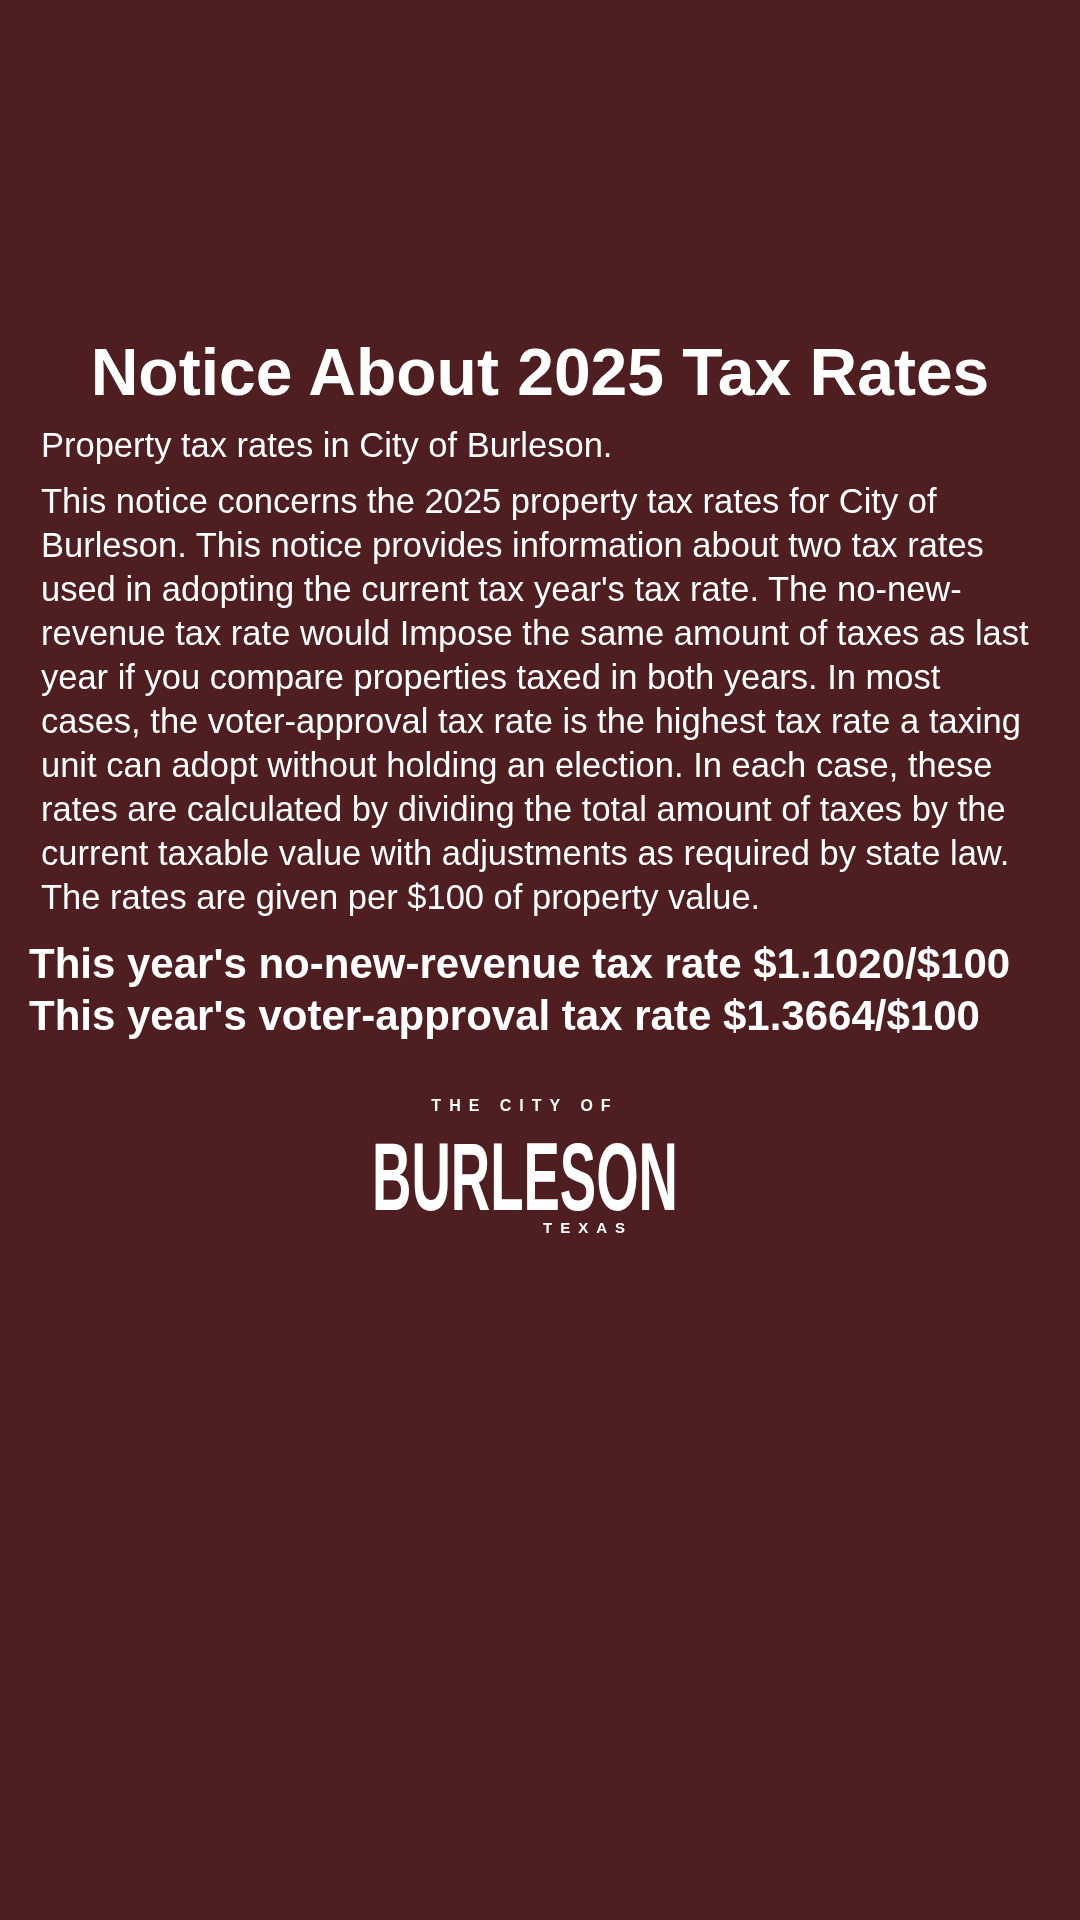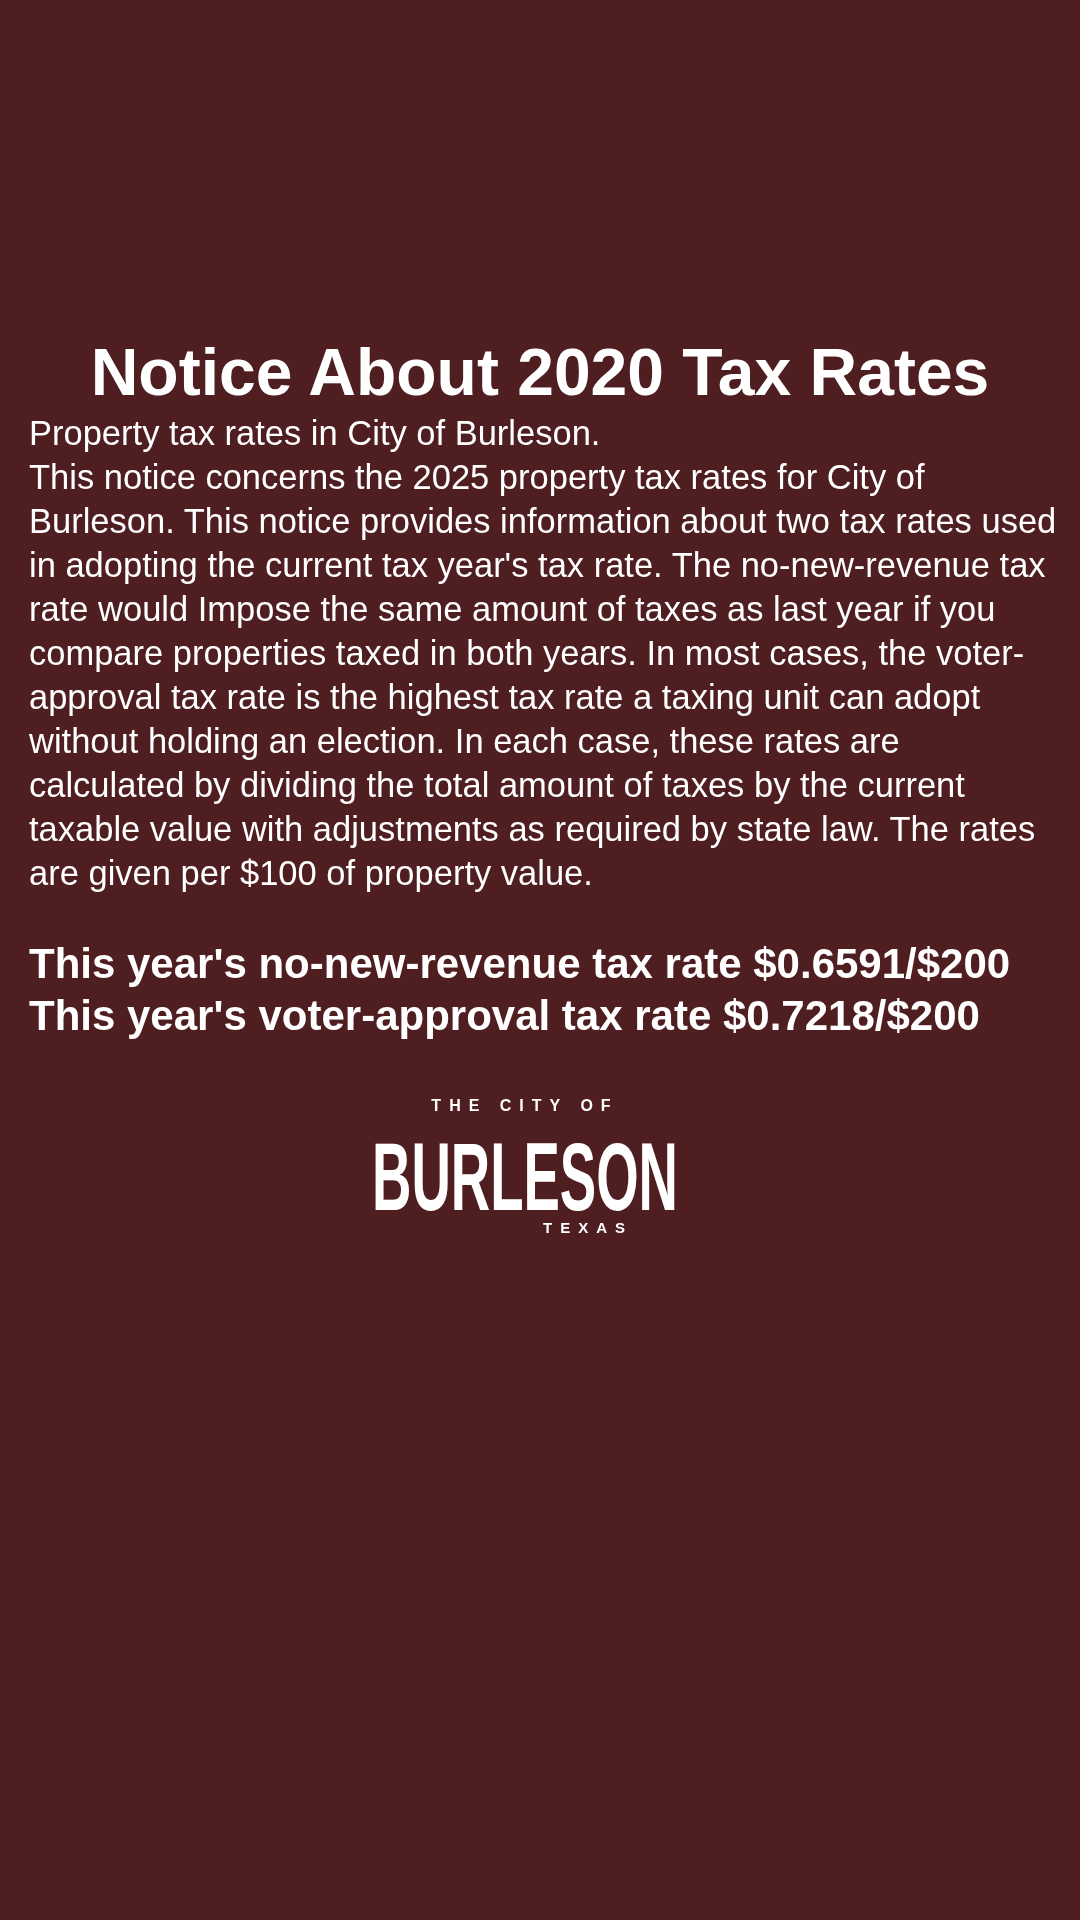--- a/index.html
+++ b/index.html
@@ -29,21 +29,21 @@
     .body-text {
       position: absolute;
       top: 411px;
       left: 29px;
       width: 1030px;
       font-size: 34.5px;
       line-height: 44px;
       margin: 0;
     }
     .body-text p {
-      margin: 0;
+      margin: 12px;
     }
     .rates {
       position: absolute;
       top: 938px;
       left: 29px;
       width: 1040px;
       font-weight: bold;
       font-size: 42px;
       line-height: 52px;
     }
@@ -57,30 +57,30 @@
       width: 314px;
       height: 142px;
     }
     .logo svg {
       display: block;
     }
   </style>
 </head>
 <body>
 
-<h1 class="title">Notice About 2020 Tax Rates</h1>
+<h1 class="title">Notice About 2025 Tax Rates</h1>
 
 <div class="body-text">
   <p>Property tax rates in City of Burleson.</p>
   <p>This notice concerns the 2025 property tax rates for City of Burleson. This notice provides information about two tax rates used in adopting the current tax year's tax rate. The no-new-revenue tax rate would Impose the same amount of taxes as last year if you compare properties taxed in both years. In most cases, the voter-approval tax rate is the highest tax rate a taxing unit can adopt without holding an election. In each case, these rates are calculated by dividing the total amount of taxes by the current taxable value with adjustments as required by state law. The rates are given per $100 of property value.</p>
 </div>
 
 <div class="rates">
-  <div class="rate-line">This year's no-new-revenue tax rate $0.6591/$200</div>
-  <div class="rate-line">This year's voter-approval tax rate $0.7218/$200</div>
+  <div class="rate-line">This year's no-new-revenue tax rate $1.1020/$100</div>
+  <div class="rate-line">This year's voter-approval tax rate $1.3664/$100</div>
 </div>
 
 <div class="logo">
   <svg width="314" height="142" viewBox="0 0 314 142" xmlns="http://www.w3.org/2000/svg">
     <text x="157" y="17" text-anchor="middle" fill="#ffffff" font-family="Liberation Sans, sans-serif" font-weight="bold" font-size="16" letter-spacing="8">THE CITY OF</text>
     <text x="157" y="116" text-anchor="middle" fill="#ffffff" font-family="Liberation Sans, sans-serif" font-weight="bold" font-size="96" textLength="306" lengthAdjust="spacingAndGlyphs">BURLESON</text>
     <text x="220" y="139" text-anchor="middle" fill="#ffffff" font-family="Liberation Sans, sans-serif" font-weight="bold" font-size="15" letter-spacing="8">TEXAS</text>
   </svg>
 </div>
 

